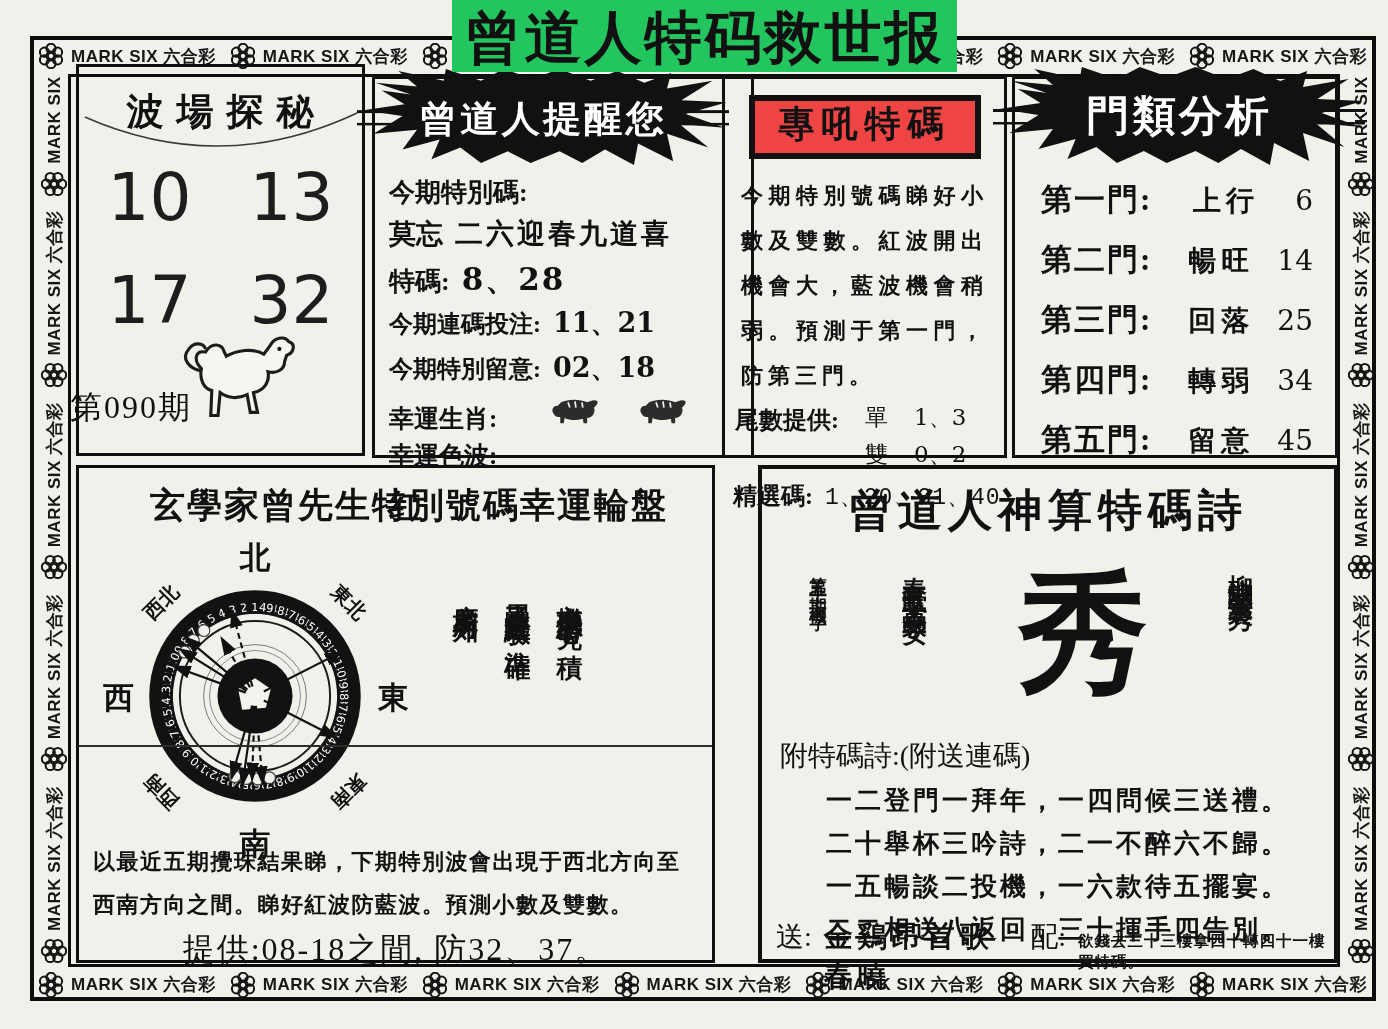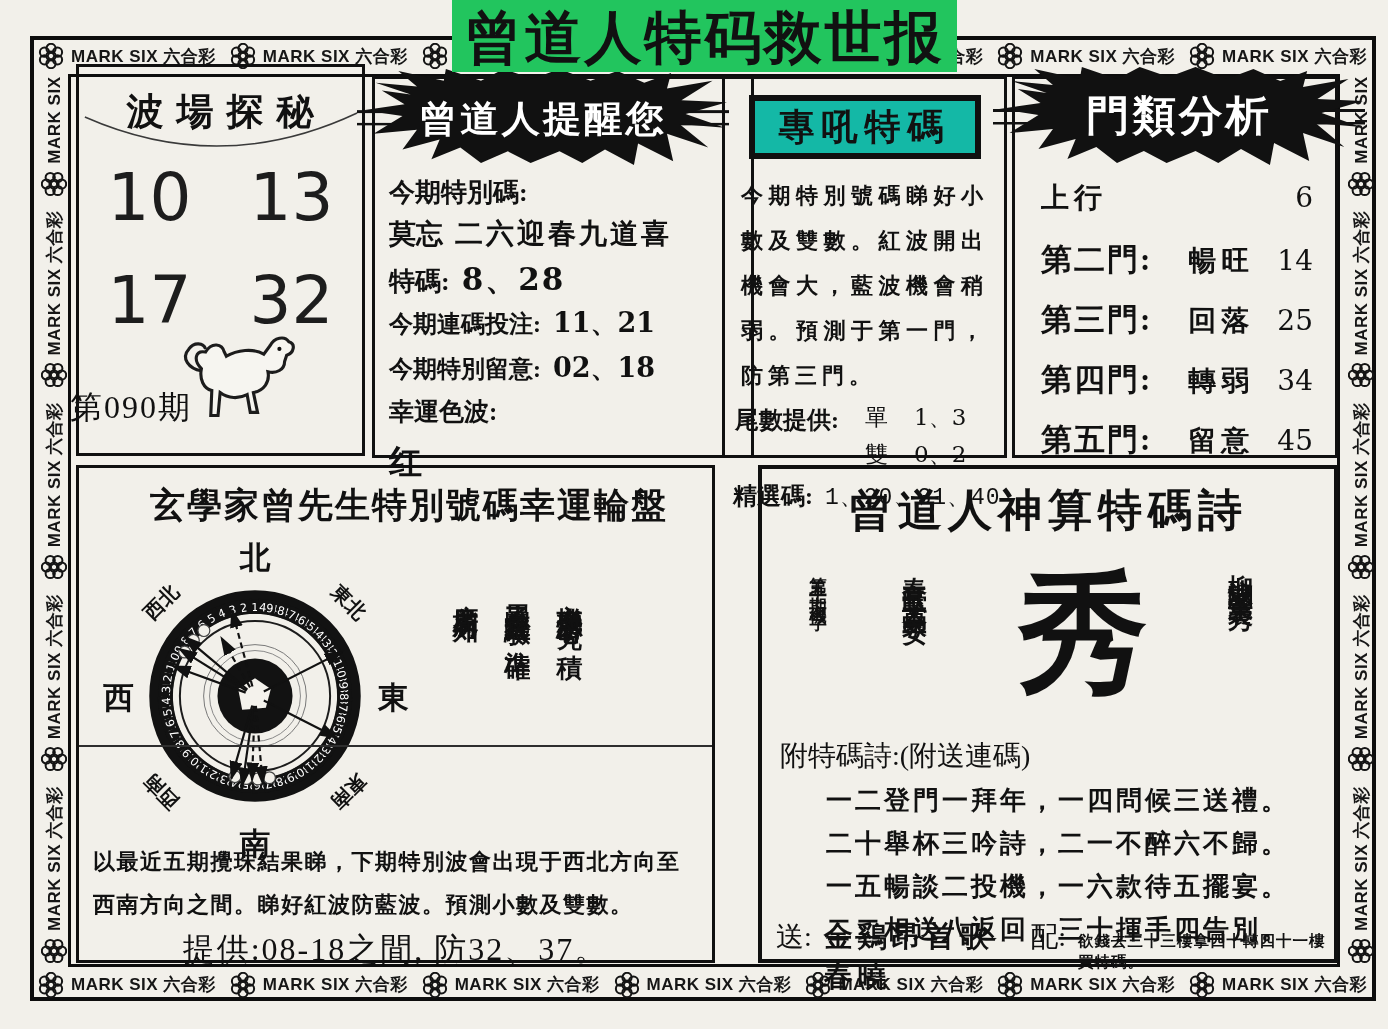--- a/index.html
+++ b/index.html
@@ -50,22 +50,22 @@
   .r2 { height:46px; font-size:26px; }  .r2 .r-value { font-size:31px; letter-spacing:2px; }
   .r3 { height:45px; font-size:24px; }  .r3 .r-value { font-size:27px; }
   .r4 { height:45px; font-size:24px; }  .r4 .r-value { font-size:27px; }
   .r5 { height:44px; font-size:25px; }
   .r6 { height:44px; font-size:25px;flex-direction:column; }  .r6 .r-value { font-size:33px; font-family:"Liberation Serif", serif; }
   .tigers { display:inline-flex; gap:36px; margin-left:40px; }
   .tigers svg { width:52px; height:32px; }
 
   
   .p-special { left:722px; top:76px; width:285px; height:382px; }
-  .p3-headbox { margin:16px auto 0; width:232px; height:64px; border:6px solid #101010; background:#14b8a6;
-                text-align:center; line-height:52px; font-size:36px; font-weight:bold; letter-spacing:7px; font-family:Liberation Serif, serif; }
+  .p3-headbox { margin:16px auto 0; width:232px; height:64px; border:6px solid #101010; background:#ef4444;
+                text-align:center; line-height:52px; font-size:36px; font-weight:bold; letter-spacing:7px; font-family:Liberation Mono, monospace; }
   .p3-body { margin:14px 16px 0; font-size:22px; line-height:45px; letter-spacing:5px; text-align:justify;
              font-family:"Liberation Serif", serif; font-weight:600; }
   .p3-tails { position:relative; margin:4px 0 0 10px; display:flex; gap:26px; font-family:"Liberation Serif", serif; }
   .p3-tails .t-label { font-weight:bold; font-size:24px; margin-top:2px; }
   .t-lines { display:flex; flex-direction:column; gap:6px; font-size:23px; }
   .t-line { display:flex; gap:26px; }
   .t-line .t-val { font-family:"DejaVu Serif", serif; }
   .p3-picks { margin:10px 0 0 8px; display:flex; gap:12px; align-items:baseline; font-family:"Liberation Serif", serif; }
   .p3-picks .pk-label { font-weight:bold; font-size:24px; }
   .p3-picks .pk-val { font-size:23px; font-family:Liberation Mono, monospace; letter-spacing:1px; }
@@ -460,20 +460,33 @@
      <span class="r-value">8、28</span>
    </div>
         <div class="r-row r3">
      <span class="r-label">今期連碼投注:</span>
      <span class="r-value">11、21</span>
    </div>
         <div class="r-row r4">
      <span class="r-label">今期特別留意:</span>
      <span class="r-value">02、18</span>
    </div>
+        <div class="r-row r5">
+     <span class="r-label">幸運生肖:</span>
+     <span class="tigers">
+            <svg viewBox="0 0 60 36">
+              <path d="M6,22 C2,18 4,12 10,12 L14,8 C22,4 36,4 44,8 L50,6 C56,4 58,8 54,12 L52,14 C54,20 50,26 44,26 L44,32 40,32 39,27 C32,29 24,29 18,26 L17,32 13,32 13,25 C9,25 7,24 6,22 Z" fill="#2c2c2c"></path>
+              <path d="M22,8 L24,14 M30,7 L31,14 M38,8 L39,14" stroke="#f2f0ea" stroke-width="2"></path>
+            </svg>
+            <svg viewBox="0 0 60 36">
+              <path d="M6,22 C2,18 4,12 10,12 L14,8 C22,4 36,4 44,8 L50,6 C56,4 58,8 54,12 L52,14 C54,20 50,26 44,26 L44,32 40,32 39,27 C32,29 24,29 18,26 L17,32 13,32 13,25 C9,25 7,24 6,22 Z" fill="#2c2c2c"></path>
+              <path d="M22,8 L24,14 M30,7 L31,14 M38,8 L39,14" stroke="#f2f0ea" stroke-width="2"></path>
+            </svg>
+          </span>
+   </div>
         <div class="r-row r6">
      <span class="r-label">幸運色波:</span>
      <span class="r-value">红</span>
    </div>
       </div>
   </div>
 
   <div class="panel p-special">
     <div class="p3-headbox">專吼特碼</div>
     <div class="p3-body">今期特別號碼睇好小數及雙數。紅波開出機會大，藍波機會稍弱。預測于第一門，防第三門。</div>
@@ -498,20 +511,21 @@
 
   <div class="panel p-gates">
     <div class="sb sb-gates" id="sb-gates"><svg viewBox="0 0 360 104" preserveAspectRatio="none">
       <rect x="0" y="44" width="360" height="3" fill="#111"></rect>
       <rect x="0" y="57" width="360" height="2.5" fill="#111"></rect>
       <polygon points="52,28 18,16 58,20 40,4 84,14 86,2 120,14 142,2 170,12 196,2 226,14 252,4 278,16 304,6 300,22 344,14 314,34 358,36 318,48 356,62 312,58 340,82 300,68 306,96 272,78 268,100 240,84 218,98 196,86 168,98 146,86 120,98 100,82 72,94 80,74 44,84 58,64 16,68 44,50 6,44 46,38 24,24" fill="#111"></polygon>
       <text x="180" y="65" text-anchor="middle" font-size="42" font-weight="bold" fill="#fff" letter-spacing="3" font-family="'Liberation Serif',serif">門類分析</text>
     </svg></div>
     <div class="gates-rows" id="gates-rows">
         <div class="g-row">
+     <span class="g-gate">第一門:</span>
      <span class="g-trend">上行</span>
      <span class="g-num">6</span>
    </div>
         <div class="g-row">
      <span class="g-gate">第二門:</span>
      <span class="g-trend">暢旺</span>
      <span class="g-num">14</span>
    </div>
         <div class="g-row">
      <span class="g-gate">第三門:</span>

